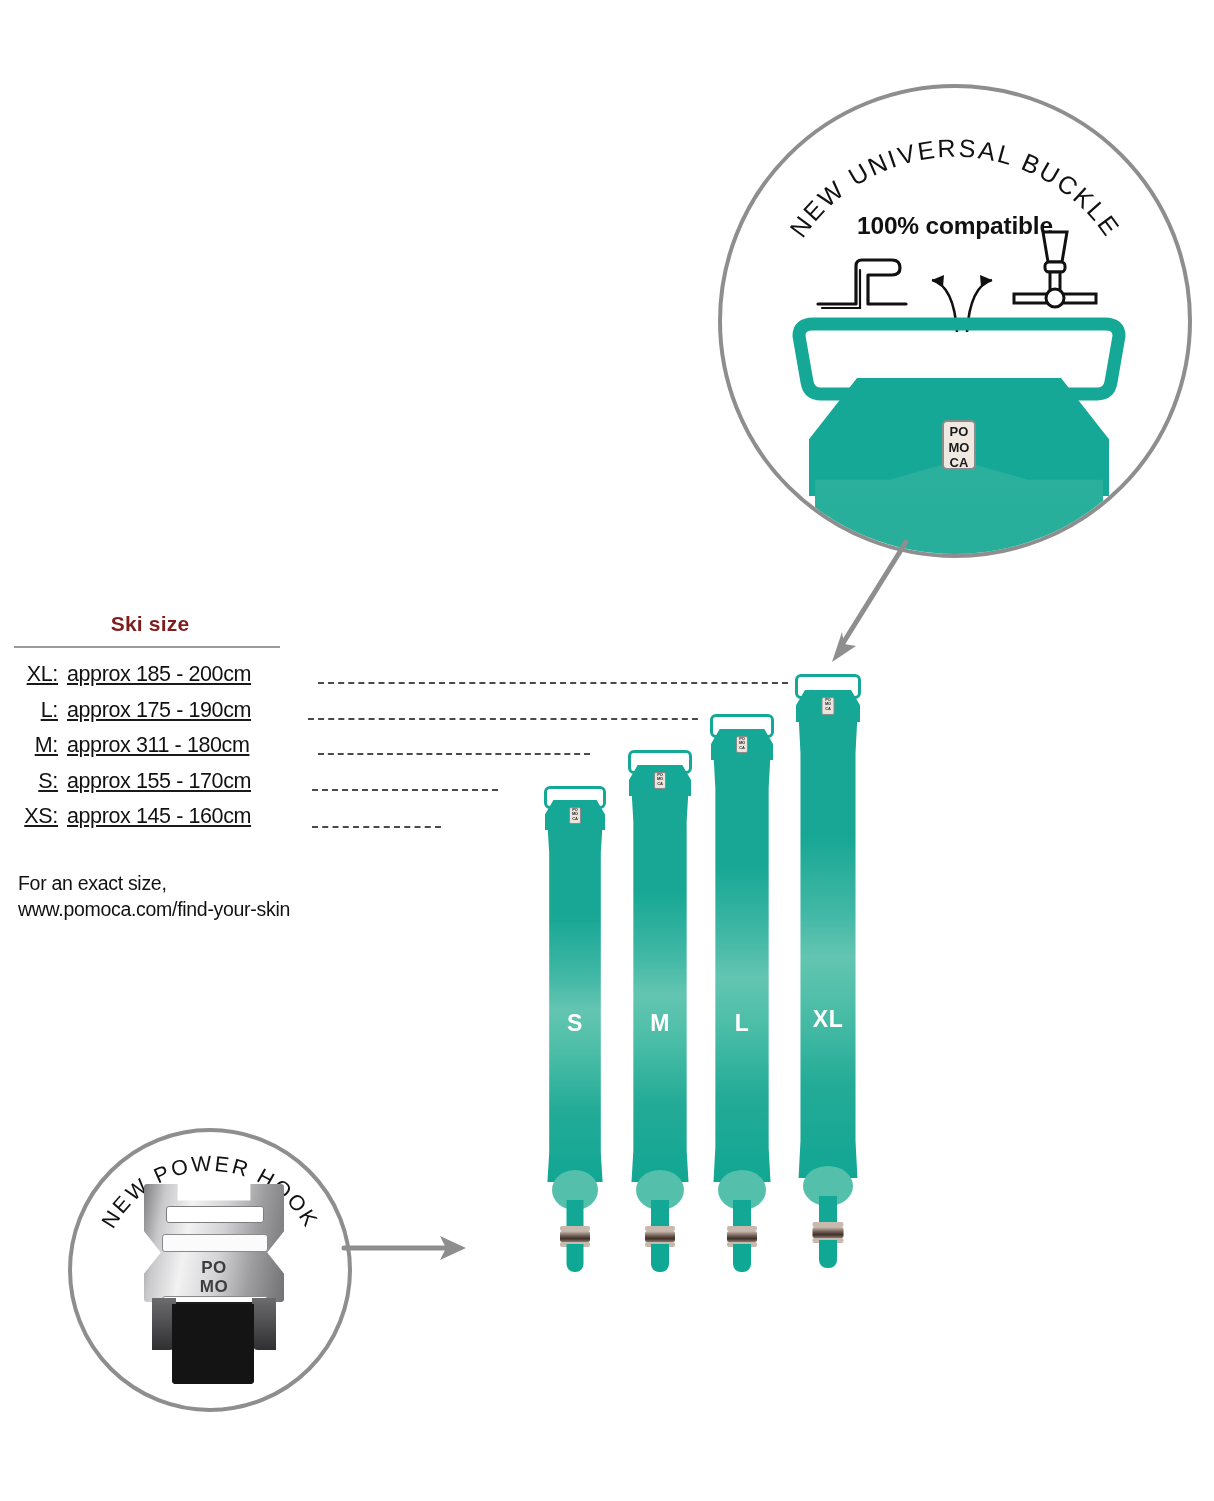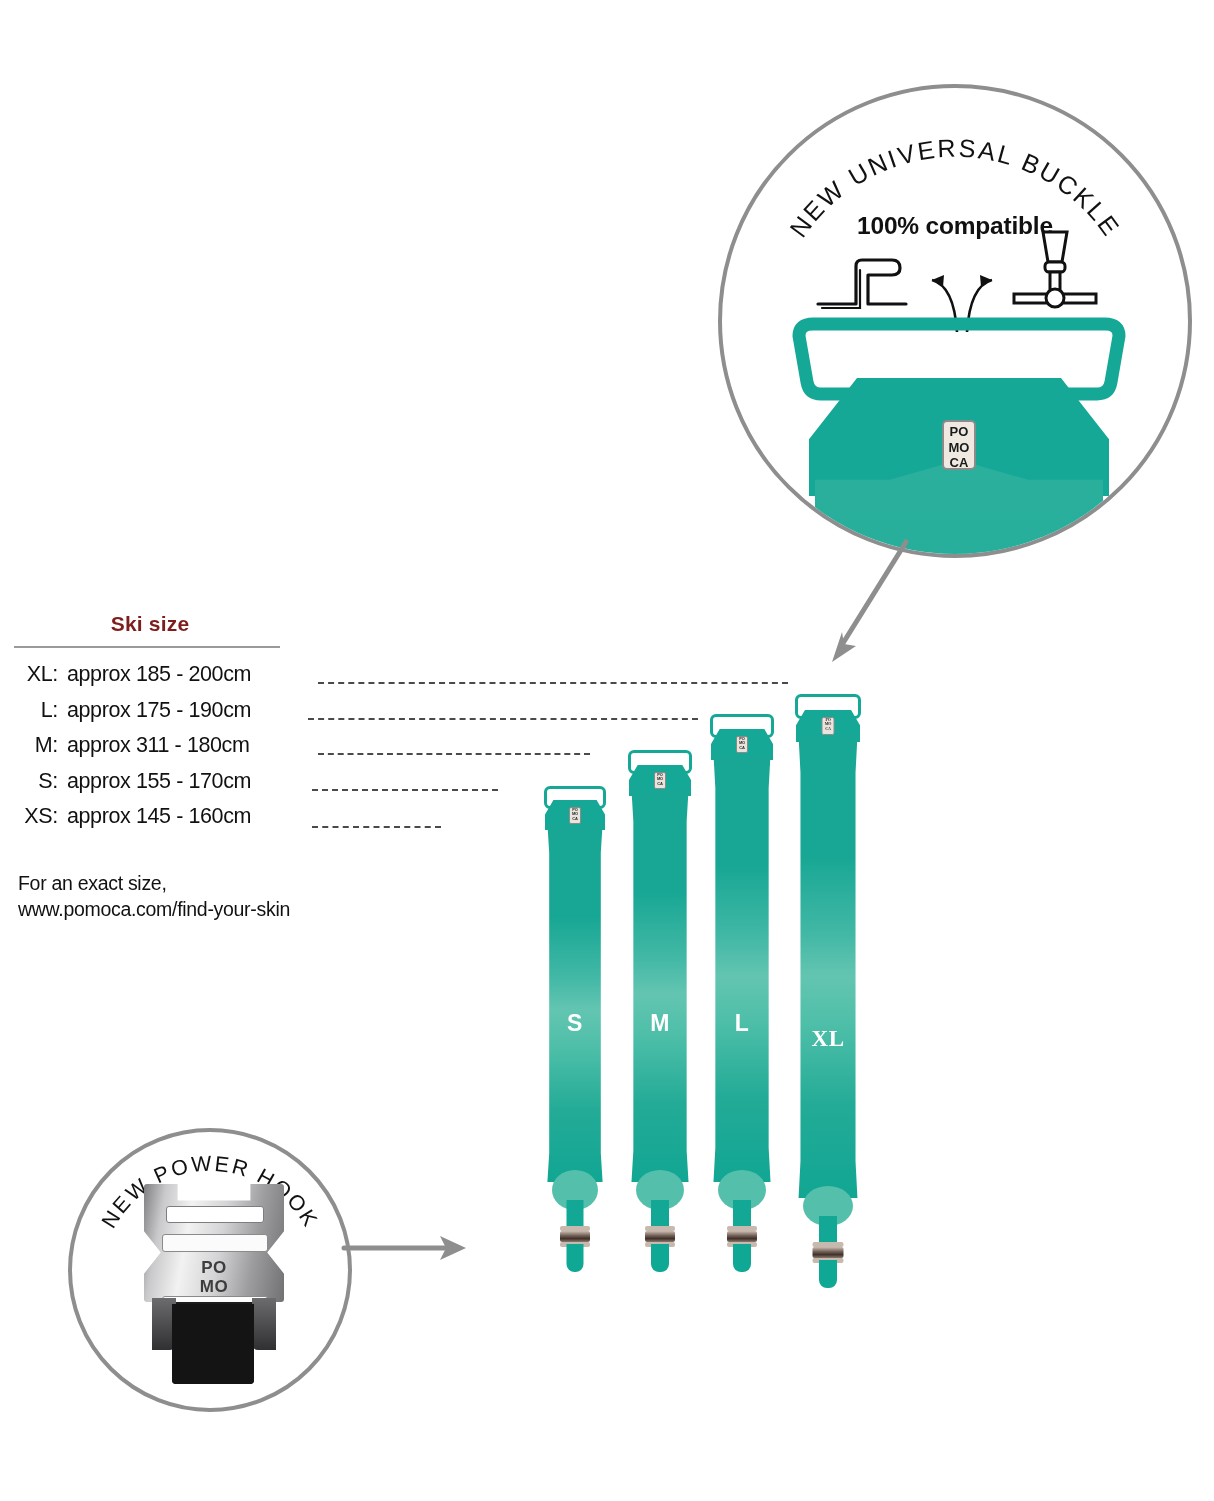--- a/index.html
+++ b/index.html
@@ -13,21 +13,21 @@
   #size-panel{position:absolute;left:0;top:612px;width:300px;}
   #size-title{
     font-size:21px;font-weight:bold;text-align:center;
     letter-spacing:.2px;color:#7f1d1d;
   }
   #size-rule{
     width:266px;height:2px;background:#9a9a9a;margin:10px auto 0 14px;
   }
   #size-rows{margin-top:14px;}
   .size-row{
-    display:flex;align-items:baseline;height:35.6px;
+    display:flex;align-items:baseline;height:35.6px;text-decoration:underline;
   }
   .size-key{
     width:58px;text-align:right;font-size:21.5px;letter-spacing:-.3px;color:#111;
   }
   .size-val{
     padding-left:9px;font-size:21.5px;letter-spacing:-.4px;color:#111;white-space:nowrap;
   }
   #size-note{
     margin-top:30px;padding-left:18px;font-size:19.5px;line-height:26.5px;
     letter-spacing:-.3px;color:#111;
@@ -228,21 +228,21 @@
     <div class="skin-tail" style="top:486px;width:18px;height:30px;"></div>
     <div class="hook" style="top:510px;width:30px;height:26px;">
       <div class="wing" style="left:0;top:2px;width:30px;height:5px;"></div>
       <div class="band" style="top:7px;height:11px;"></div>
       <div class="wing" style="left:0;top:18px;width:30px;height:5px;"></div>
     </div>
     <div class="skin-strap" style="top:530px;width:18px;height:28px;"></div>
     <div class="skin-label" style="top:296px;">L</div>
   </div>
 
-  <div class="skin" style="left:796px;top:694px;width:64px;height:447px;font-family:Liberation Serif, serif;">
+  <div class="skin" style="left:796px;top:674px;width:64px;height:447px;">
     <div class="tip-loop" style="top:0;width:60px;height:19px;"></div>
     <div class="tip-shoulder" style="top:16px;width:64px;height:32px;clip-path:polygon(0 48%,14% 0,86% 0,100% 48%,100% 100%,78% 100%,50% 82%,22% 100%,0 100%);"></div>
     <div class="tip-tag" style="top:23px;width:11px;height:16px;">
       <span>PO</span><br>
       <span>MO</span><br>
       <span>CA</span>
     </div>
     <div class="skin-body" style="top:42px;height:462px;clip-path:polygon(4% 0,96% 0,93% 8%,93% 92%,96% 100%,4% 100%,7% 92%,7% 8%);"></div>
     <div class="skin-tail-round" style="top:492px;width:50px;height:40px;background:#54c0ac;"></div>
     <div class="skin-tail" style="top:522px;width:18px;height:30px;"></div>

